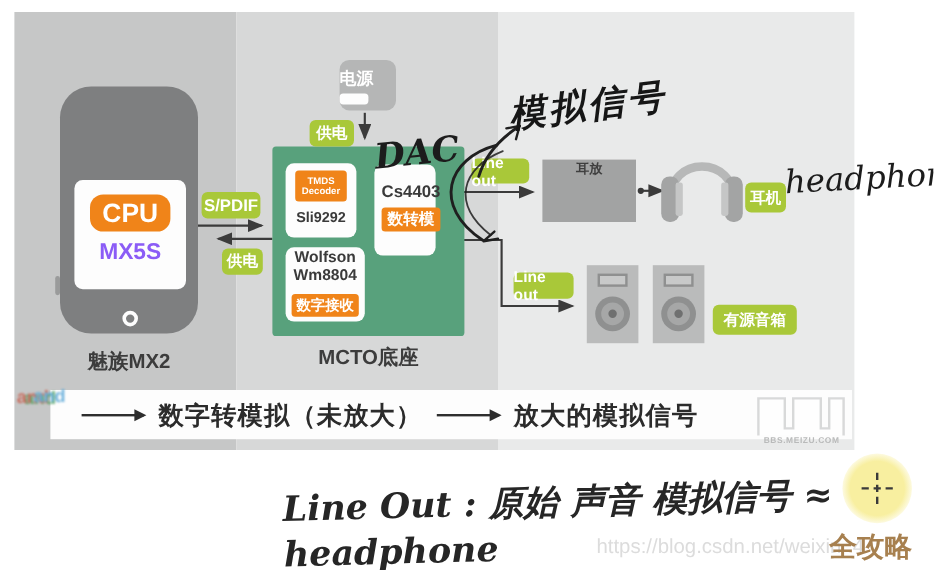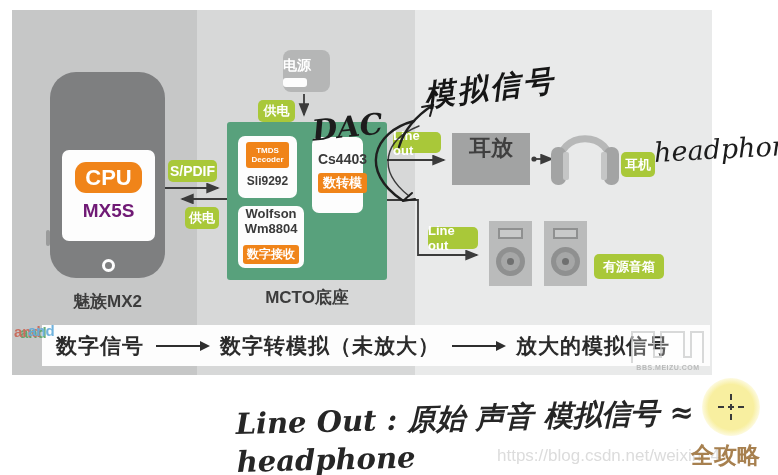--- a/index.html
+++ b/index.html
@@ -51,21 +51,21 @@
     <rect x="563" y="152" width="6" height="28" rx="2" fill="#c5c6c6"></rect>
     <rect x="601" y="152" width="6" height="28" rx="2" fill="#c5c6c6"></rect>
   </svg>
 
   <div class="abs" style="left:50px;top:72px;width:115px;height:206px;background:#7e7f80;border-radius:26px;z-index:6;"></div>
   <div class="abs" style="left:46px;top:230px;width:4px;height:16px;background:#9a9b9b;border-radius:2px;z-index:6;"></div>
   <div class="card" style="left:62px;top:150px;width:93px;height:91px;">
     <div class="obadge" style="position:absolute;left:13px;top:12px;width:67px;height:31px;font-size:22px;border-radius:11px;">
       <span>CPU</span>
     </div>
-    <div class="chip" style="position:absolute;left:0;top:50px;width:93px;font-size:19px;color:#701a75;">MX5S</div>
+    <div class="chip" style="position:absolute;left:0;top:50px;width:93px;font-size:19px;color:#8b5cf6;">MX5S</div>
   </div>
   <div class="abs" style="left:102px;top:259px;width:7px;height:7px;border:3px solid #fdfdfd;border-radius:50%;z-index:7;"></div>
   <div class="caption" style="left:50px;top:290px;width:115px;">魅族MX2</div>
 
   <div class="badge" style="left:168px;top:160px;width:49px;height:22px;font-size:14px;">
     <span>S/PDIF</span>
   </div>
   <div class="badge" style="left:185px;top:207px;width:34px;height:22px;">
     <span>供电</span>
   </div>
@@ -108,21 +108,21 @@
   <div class="caption" style="left:227px;top:286px;width:160px;">MCTO底座</div>
 
   <div class="badge" style="left:393px;top:132px;width:48px;height:21px;">
     <span>Line out</span>
   </div>
   <div class="badge" style="left:428px;top:227px;width:50px;height:22px;">
     <span>Line out</span>
   </div>
 
   <div class="abs flexc" style="left:452px;top:133px;width:78px;height:52px;background:#a2a3a3;z-index:6;">
-    <span style="color:#3f3f3f;font-size:22px;font-weight:bold;font-family:Liberation Mono, monospace;">耳放</span>
+    <span style="color:#3f3f3f;font-size:11px;font-weight:bold;font-family:Liberation Mono, monospace;">耳放</span>
   </div>
 
   <div class="badge" style="left:621px;top:152px;width:34px;height:25px;">
     <span>耳机</span>
   </div>
   <div class="hand" style="left:654px;top:133px;font-size:27px;transform:rotate(-3deg);">headphone</div>
 
   <div class="abs" style="left:489px;top:221px;width:43px;height:65px;background:#babbbb;z-index:6;">
     <div style="position:absolute;left:9px;top:7px;width:25px;height:11px;background:#8f9090;">
       <div style="position:absolute;left:2px;top:2px;width:21px;height:7px;background:#c8c9c9;"></div>
@@ -153,21 +153,20 @@
       <path d="M419,126 C384,140 376,170 409,196" stroke-width="1.5" opacity="0.85"></path>
       <path d="M403,201 l9,-8 M403,201 l12,-2" stroke-width="2"></path>
       <path d="M399,147 C404,130 416,116 433,105"></path>
       <path d="M433,105 l-11,2 M433,105 l-3,11" stroke-width="2"></path>
     </g>
   </svg>
   <div class="hand" style="left:312px;top:110px;font-size:29px;font-weight:600;transform:rotate(-6deg);">DAC</div>
   <div class="hand" style="left:424px;top:68px;font-size:30px;font-weight:700;letter-spacing:3px;transform:rotate(-7deg);color:#161616;">模拟信号</div>
 
   <div class="abs" style="left:42px;top:325px;width:668px;height:41px;background:#fdfdfd;z-index:2;display:flex;align-items:center;padding-left:14px;box-sizing:border-box;font-size:21px;font-weight:bold;color:#2b2b2b;letter-spacing:1px;">
-    <span>数字信号</span>
     <span class="flow-arrow"></span>
     <span>数字转模拟（未放大）</span>
     <span class="flow-arrow"></span>
     <span>放大的模拟信号</span>
   </div>
 
   <svg width="778" height="475" style="z-index:3;pointer-events:none;opacity:0.7;">
     <path d="M632,363 V332 H654 V357 H661 V332 H684 V357 H691 V332 H703 V363" stroke="#c9cacb" stroke-width="2" fill="rgba(255,255,255,0.35)"></path>
   </svg>
   <div class="abs" style="left:630px;top:364px;width:76px;font-size:7px;letter-spacing:0.5px;color:#b9baba;text-align:center;z-index:3;font-weight:bold;">BBS.MEIZU.COM</div>

